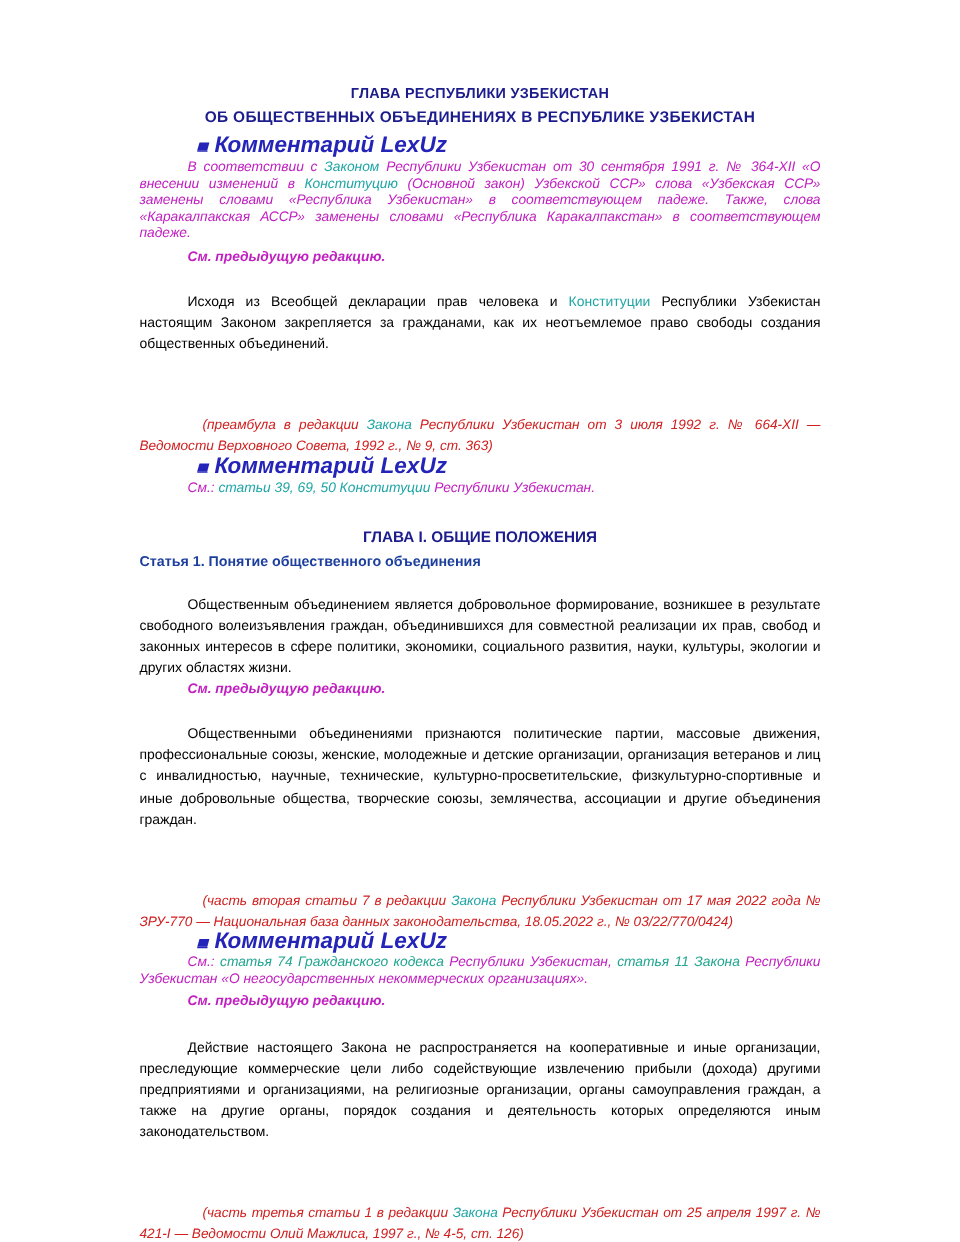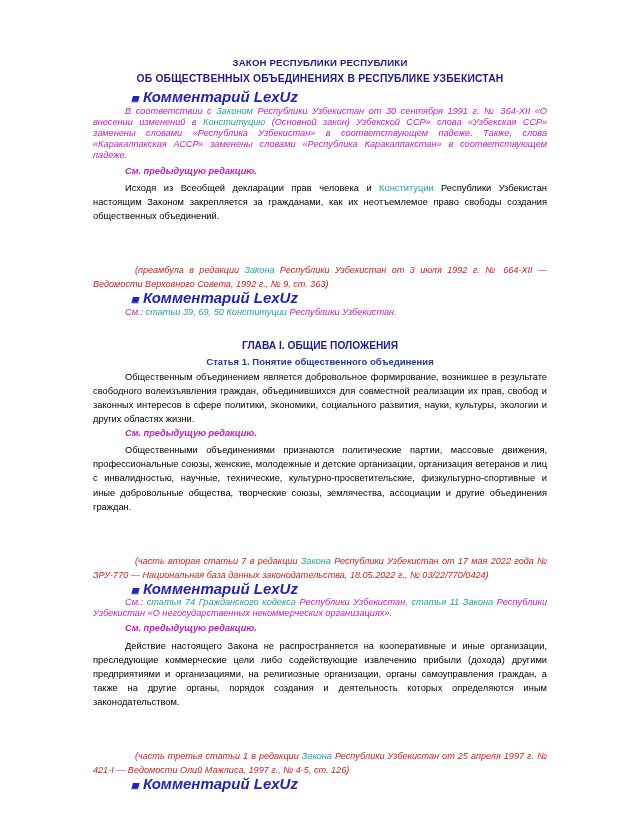--- a/index.html
+++ b/index.html
@@ -37,21 +37,21 @@
   p {
     margin: 0;
     padding: 0;
   }
   .body-par {
     text-align: justify;
     font-size: 9.3px;
     line-height: 14.1px;
     color: #000000;
     text-indent: 32px;
-    margin-top: 1px;
+    margin-top: 14px;
   }
   .note {
     font-style: italic;
     font-size: 9.2px;
     line-height: 11px;
     color: #c020c0;
     text-align: justify;
     text-indent: 32px;
   }
   .cite {
@@ -87,21 +87,21 @@
   }
   .chapter-head {
     text-align: center;
     font-weight: bold;
     font-size: 10.2px;
     line-height: 17px;
     color: #1c1c8c;
     margin-top: 19px;
   }
   .article-head {
-    text-align: center;
+    text-align: left;
     font-weight: bold;
     font-size: 9.5px;
     line-height: 15px;
     color: #1c3f9e;
   }
   
   .lnk {
     color: #1fa5a5;
   }
   .lnk-green {
@@ -110,21 +110,21 @@
   .spacer-2 { height: 2px; }
   .spacer-3 { height: 3px; }
   .spacer-4 { height: 4px; }
 </style>
 </head>
 <body>
 
 <div class="page">
 
   <div class="doc-title">
-    <div class="l1">ЗАКОН РЕСПУБЛИКИ РЕСПУБЛИКИ</div>
+    <div class="l1">ГЛАВА РЕСПУБЛИКИ УЗБЕКИСТАН</div>
     <div class="l2">ОБ ОБЩЕСТВЕННЫХ ОБЪЕДИНЕНИЯХ В РЕСПУБЛИКЕ УЗБЕКИСТАН</div>
   </div>
 
   <div class="spacer-4"></div>
 
   <p class="lexuz">
     <span class="lexuz-icon"><svg width="9" height="8" viewBox="0 0 9 8">
           <path d="M0.5 6.2 L7.2 6.2 L8.6 1.0 L2.0 1.0 Z" fill="#2424b8"></path>
           <path d="M0.5 6.2 L7.2 6.2 L7.4 7.2 L0.5 7.2 Z" fill="#2424b8"></path>
         </svg></span><span>Комментарий LexUz</span>

